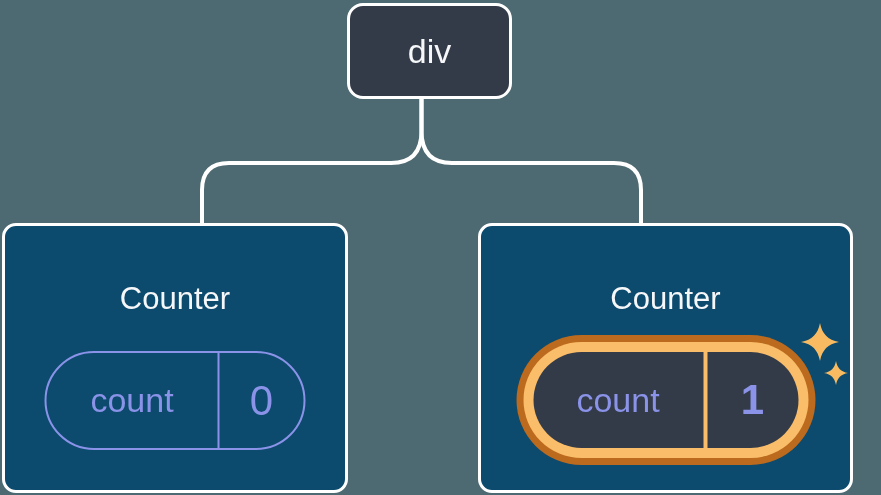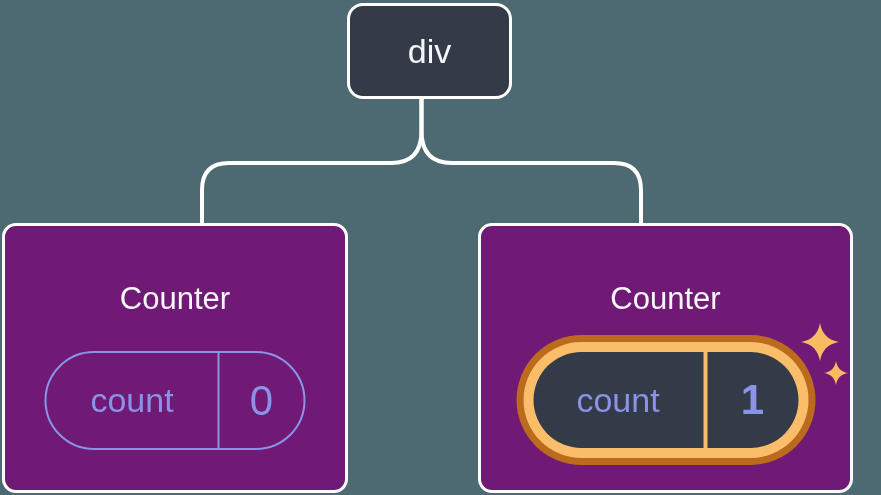--- a/index.html
+++ b/index.html
@@ -35,21 +35,21 @@
     justify-content: center;
     color: #f6f7f9;
     font-size: 34px;
     margin-left: 8px;
   }
   .card {
     position: absolute;
     top: 223px;
     height: 270px;
     box-sizing: border-box;
-    background: #701a75;
+    background: #0c4a6e;
     border: 3px solid #ffffff;
     border-radius: 14px;
   }
   .card-left  { left: 2px;   width: 346px; }
   .card-right { left: 478px; width: 375px; }
   .card-title {
     position: absolute;
     top: 55px;
     left: 0;
     width: 100%;

